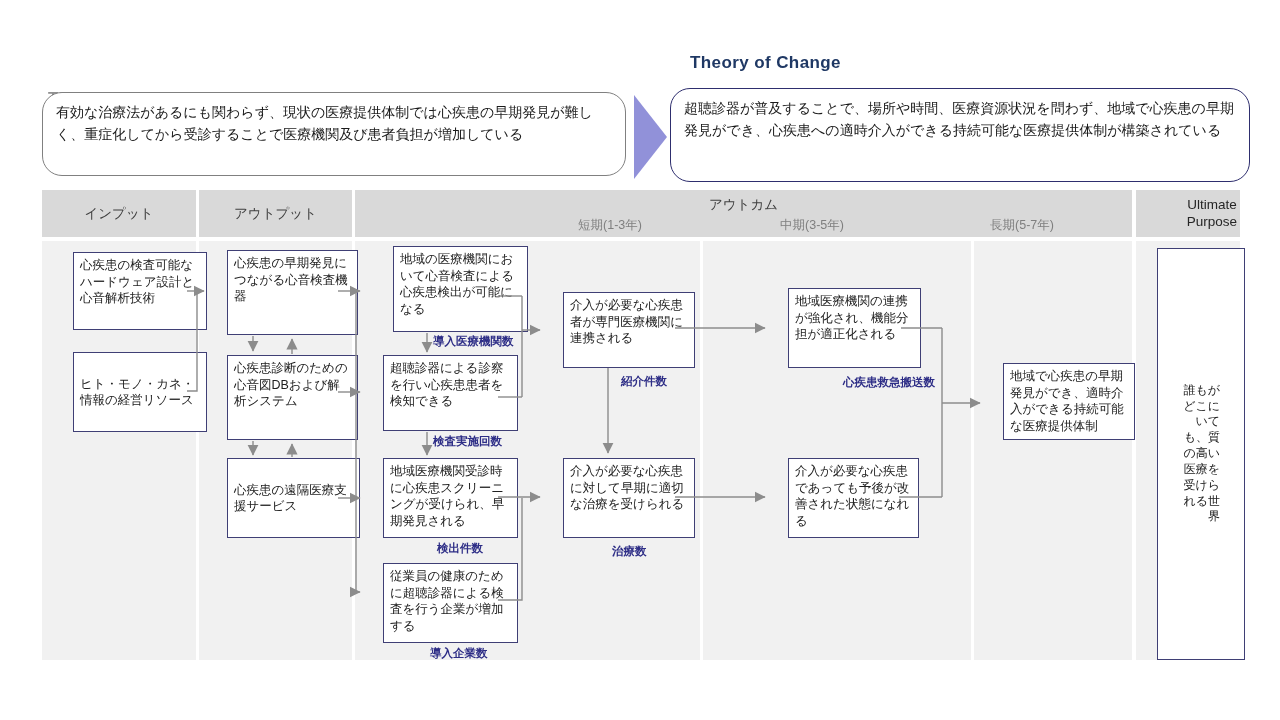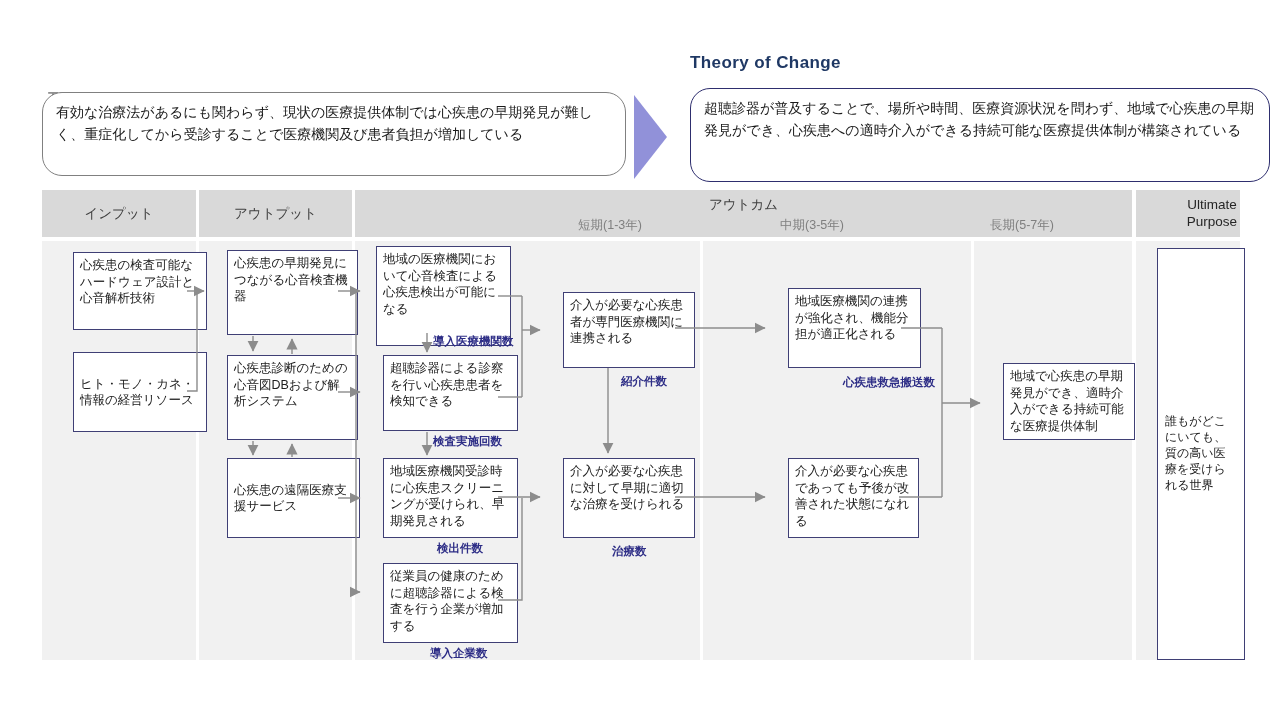--- a/index.html
+++ b/index.html
@@ -46,21 +46,21 @@
   <div class="abs top-box" style="left:42px;top:92px;width:584px;height:84px;border:1.5px solid #808080;">
     <span>有効な治療法があるにも関わらず、現状の医療提供体制では心疾患の早期発見が難しく、重症化してから受診することで医療機関及び患者負担が増加している</span>
   </div>
 
   <svg class="abs" style="left:634px;top:95px;" width="33" height="84" viewBox="0 0 33 84">
     <polygon points="0,0 33,42 0,84" fill="#9191d9"></polygon>
   </svg>
 
   <div class="abs toc-title" style="left:690px;top:53px;color:#1f3864;">Theory of Change</div>
 
-  <div class="abs top-box" style="left:690px;top:88px;width:580px;height:94px;border:1.5px solid #2e2e6e;">
+  <div class="abs top-box" style="left:670px;top:88px;width:580px;height:94px;border:1.5px solid #2e2e6e;">
     <span>超聴診器が普及することで、場所や時間、医療資源状況を問わず、地域で心疾患の早期発見ができ、心疾患への適時介入ができる持続可能な医療提供体制が構築されている</span>
   </div>
 
   <div class="abs hcell" style="left:42px;top:190px;width:154px;height:47px;">インプット</div>
   <div class="abs hcell" style="left:199px;top:190px;width:153px;height:47px;">アウトプット</div>
   <div class="abs hcell" style="left:355px;top:190px;width:777px;height:47px;align-items:flex-start;padding-top:6px;">アウトカム</div>
   <div class="abs hcell" style="left:1136px;top:190px;width:104px;height:47px;line-height:1.25;color:#262626;padding-left:48px;">
     <span style="width:70px;">Ultimate Purpose</span>
   </div>
   <div class="abs period" style="left:610px;top:217px;">短期(1-3年)</div>
@@ -74,34 +74,34 @@
   <div class="abs bcol" style="left:974px;top:241px;width:158px;height:419px;"></div>
   <div class="abs bcol" style="left:1136px;top:241px;width:104px;height:419px;"></div>
 
   <div class="abs fbox" style="left:53px;top:252px;width:134px;height:78px;">心疾患の検査可能なハードウェア設計と心音解析技術</div>
   <div class="abs fbox center" style="left:53px;top:352px;width:134px;height:80px;">ヒト・モノ・カネ・情報の経営リソース</div>
 
   <div class="abs fbox" style="left:207px;top:250px;width:131px;height:85px;">心疾患の早期発見につながる心音検査機器</div>
   <div class="abs fbox" style="left:207px;top:355px;width:131px;height:85px;">心疾患診断のための心音図DBおよび解析システム</div>
   <div class="abs fbox center" style="left:207px;top:458px;width:133px;height:80px;">心疾患の遠隔医療支援サービス</div>
 
-  <div class="abs fbox" style="left:356px;top:246px;width:135px;height:100px;">地域の医療機関において心音検査による心疾患検出が可能になる</div>
+  <div class="abs fbox" style="left:373px;top:246px;width:135px;height:86px;">地域の医療機関において心音検査による心疾患検出が可能になる</div>
   <div class="abs fbox" style="left:363px;top:355px;width:135px;height:76px;">超聴診器による診察を行い心疾患患者を検知できる</div>
   <div class="abs fbox" style="left:363px;top:458px;width:135px;height:80px;">地域医療機関受診時に心疾患スクリーニングが受けられ、早期発見される</div>
   <div class="abs fbox" style="left:363px;top:563px;width:135px;height:80px;">従業員の健康のために超聴診器による検査を行う企業が増加する</div>
 
   <div class="abs fbox" style="left:543px;top:292px;width:132px;height:76px;">介入が必要な心疾患者が専門医療機関に連携される</div>
   <div class="abs fbox" style="left:543px;top:458px;width:132px;height:80px;">介入が必要な心疾患に対して早期に適切な治療を受けられる</div>
 
   <div class="abs fbox" style="left:768px;top:288px;width:133px;height:80px;">地域医療機関の連携が強化され、機能分担が適正化される</div>
   <div class="abs fbox" style="left:768px;top:458px;width:131px;height:80px;">介入が必要な心疾患であっても予後が改善された状態になれる</div>
 
   <div class="abs fbox" style="left:983px;top:363px;width:132px;height:77px;">地域で心疾患の早期発見ができ、適時介入ができる持続可能な医療提供体制</div>
 
-  <div class="abs fbox center" style="left:1137px;top:248px;width:88px;height:412px;font-size:12px;padding:6px 7px;">誰もがどこにいても、質の高い医療を受けられる世界</div>
+  <div class="abs fbox center" style="left:1137px;top:248px;width:88px;height:412px;font-size:12px;padding:6px 24px;text-align:right;">誰もがどこにいても、質の高い医療を受けられる世界</div>
 
   <div class="kpi" style="left:433px;top:334px;">導入医療機関数</div>
   <div class="kpi" style="left:433px;top:434px;">検査実施回数</div>
   <div class="kpi" style="left:437px;top:541px;">検出件数</div>
   <div class="kpi" style="left:430px;top:646px;">導入企業数</div>
   <div class="kpi" style="left:621px;top:374px;">紹介件数</div>
   <div class="kpi" style="left:612px;top:544px;">治療数</div>
   <div class="kpi" style="left:843px;top:375px;">心疾患救急搬送数</div>
 
   <svg id="connectors" width="1280" height="720" viewBox="0 0 1280 720">

